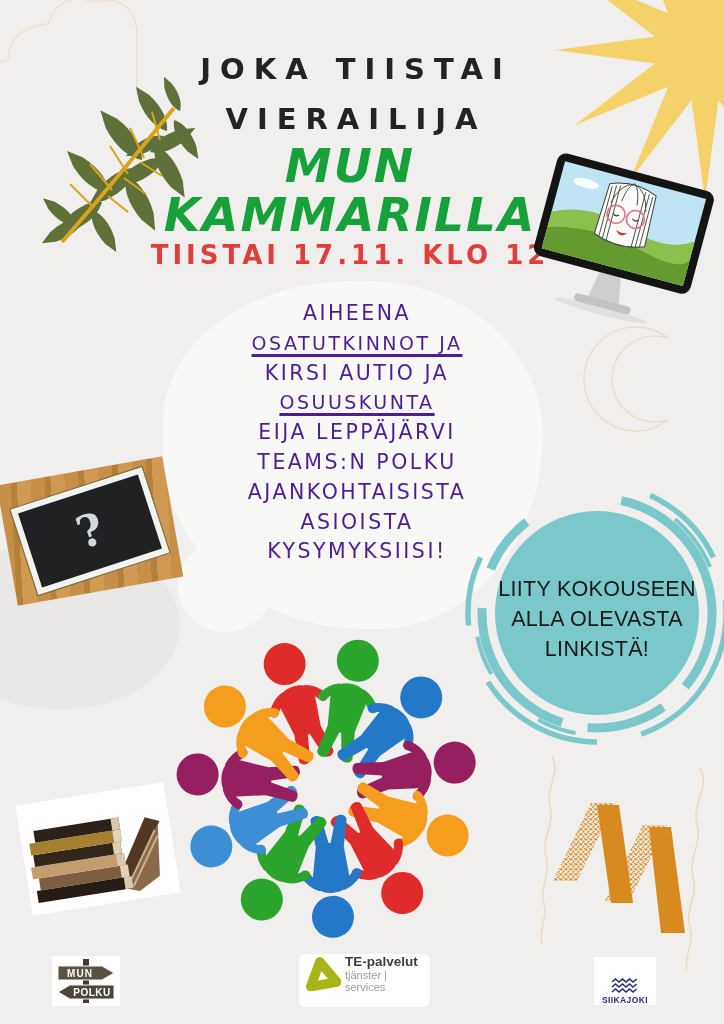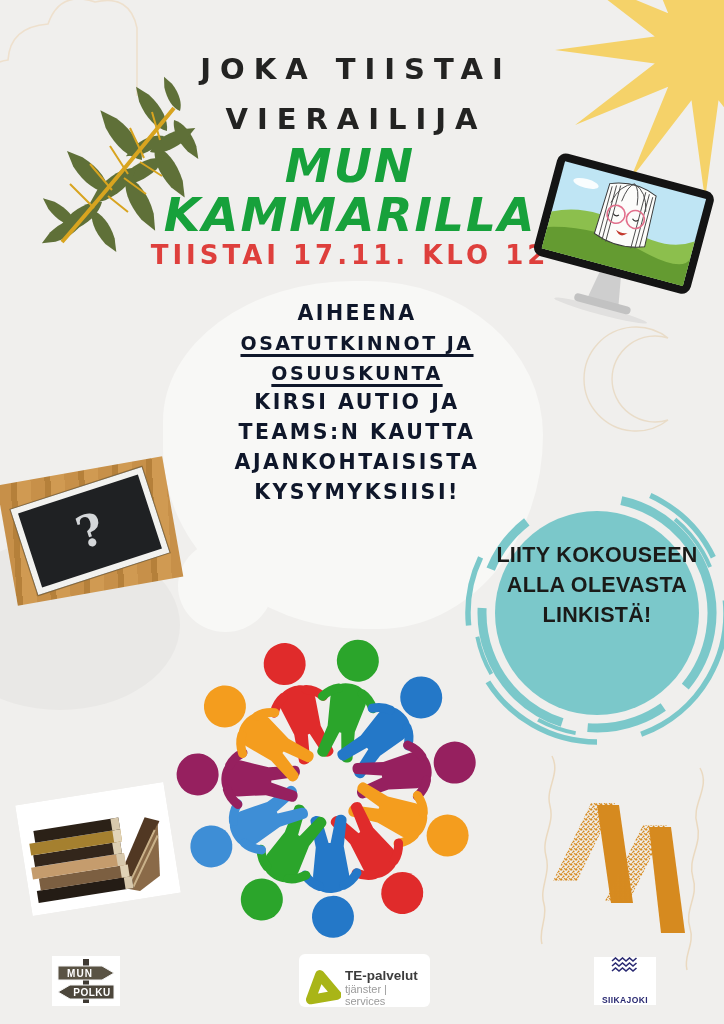--- a/index.html
+++ b/index.html
@@ -19,28 +19,28 @@
   .date-line{left:0;width:700px;top:240px;text-align:center;color:#de3f3c;
     font-weight:700;font-size:26px;letter-spacing:4px;}
   
   .gray-blob{left:-60px;top:540px;width:240px;height:170px;border-radius:50%;
     background:#e9e8e6;z-index:0;}
   .bubble{left:163px;top:281px;width:380px;height:348px;background:#f8f8f6;
     border-radius:52% 48% 45% 55% / 42% 46% 58% 54%;z-index:1;}
   .bubble-tail{left:178px;top:540px;width:95px;height:92px;background:#f8f8f6;
     border-radius:50%;z-index:1;}
   .bubble-text{left:157px;top:299px;width:400px;text-align:center;z-index:3;
-    color:#0f172a;font-weight:700;}
+    color:#4c1d95;font-weight:400;}
   .bubble-text .ln{font-size:20.5px;line-height:29.8px;letter-spacing:2.5px;}
   .bubble-text .u{font-size:19px;text-decoration:underline;
     text-decoration-thickness:3px;text-underline-offset:4px;}
   
   .join-svg{left:455px;top:471px;z-index:2;}
-  .join-text{left:472px;top:540px;width:250px;text-align:center;z-index:3;
-    font-family:"Liberation Sans",sans-serif;font-weight:700;
+  .join-text{left:472px;top:574px;width:250px;text-align:center;z-index:3;
+    font-family:"Liberation Sans",sans-serif;font-weight:400;
     font-size:21.5px;line-height:30px;color:#1a1a18;letter-spacing:.3px;}
   
   .board-photo{left:6px;top:470px;width:168px;height:122px;z-index:2;
     transform:rotate(-10deg);
     background:repeating-linear-gradient(97deg,#c79049 0 14px,#b5803a 14px 20px,#d09a52 20px 34px);
     display:flex;align-items:center;justify-content:center;}
   .board-inner{width:126px;height:78px;background:#1f2123;border:6px solid #f2f2ef;
     transform:rotate(-8deg);display:flex;align-items:center;justify-content:center;
     box-shadow:0 0 0 1px #8a6a3a;}
   .board-inner span{color:#d4d7d9;font-family:"DejaVu Serif",serif;
@@ -49,26 +49,26 @@
   .wheel-svg{left:152px;top:612px;z-index:2;}
   .books-photo{left:23px;top:793px;z-index:2;transform:rotate(-9deg);}
   .gold-svg{left:545px;top:783px;z-index:1;}
   .monitor-svg{left:528px;top:166px;z-index:2;transform:rotate(15deg);}
   .leaf-svg{left:24px;top:64px;z-index:2;}
   .sun-svg{left:555px;top:-100px;z-index:2;}
   .deco-svg{left:0;top:0;z-index:0;}
   
   .logo-munpolku{left:52px;top:956px;width:68px;height:50px;background:#fff;z-index:3;}
   .logo-te{left:299px;top:954px;width:131px;height:53px;background:#fff;
-    border-radius:6px;z-index:3;display:flex;align-items:flex-end;gap:4px;padding:0 4px;
+    border-radius:6px;z-index:3;display:flex;align-items:flex-start;gap:4px;padding:0 4px;
     box-sizing:border-box;font-family:"Liberation Sans",sans-serif;}
   .te-text .nm{font-size:13.5px;font-weight:700;color:#3c3c3c;line-height:15px;}
   .te-text .sub{font-size:11px;color:#9b9b9b;line-height:12px;}
   .logo-siika{left:594px;top:957px;width:62px;height:48px;background:#fff;z-index:3;
-    display:flex;flex-direction:column;align-items:center;justify-content:space-between;
+    display:flex;flex-direction:column;align-items:center;justify-content:flex-end;
     font-family:"Liberation Sans",sans-serif;}
   .siika-name{font-size:8.5px;font-weight:700;color:#2a2a72;letter-spacing:.4px;margin-top:1px;}
 </style>
 </head>
 <body>
 
 <div class="poster">
 
   <svg class="abs deco-svg" width="724" height="1024" viewBox="0 0 724 1024">
     <path d="M137 96 L137 28 Q130 -6 95 2 Q60 -10 48 24 Q10 27 8 60 Q-16 62 -13 96" fill="none" stroke="#eee0cd" stroke-width="1.6"></path>
@@ -132,24 +132,26 @@
       <path d="M-13 -2 Q-10 1 -7 -2 M7 -2 Q10 1 13 -2" stroke="#333" stroke-width="1.2" fill="none"></path>
       <path d="M-6 13 Q0 16 6 13 Q0 21 -6 13 Z" fill="#c33a2e"></path>
     </g>
   </svg>
 
   <div class="abs bubble"></div>
   <div class="abs bubble-tail"></div>
   <div class="abs bubble-text">
     <div class="ln">AIHEENA</div>
     <div class="ln u">OSATUTKINNOT JA</div>
+    <div class="ln">KIRSI AUTIO JA</div>
     <div class="ln u">OSUUSKUNTA</div>
-    <div class="ln">KIRSI AUTIO JA</div>
-    <div class="ln">TEAMS:N KAUTTA</div>
+    <div class="ln">EIJA LEPPÄJÄRVI</div>
+    <div class="ln">TEAMS:N POLKU</div>
     <div class="ln">AJANKOHTAISISTA</div>
+    <div class="ln">ASIOISTA</div>
     <div class="ln">KYSYMYKSIISI!</div>
   </div>
 
   <div class="abs board-photo">
     <div class="board-inner">
       <span>?</span>
     </div>
   </div>
 
   <svg class="abs join-svg" width="284" height="284" viewBox="-142 -142 284 284">

